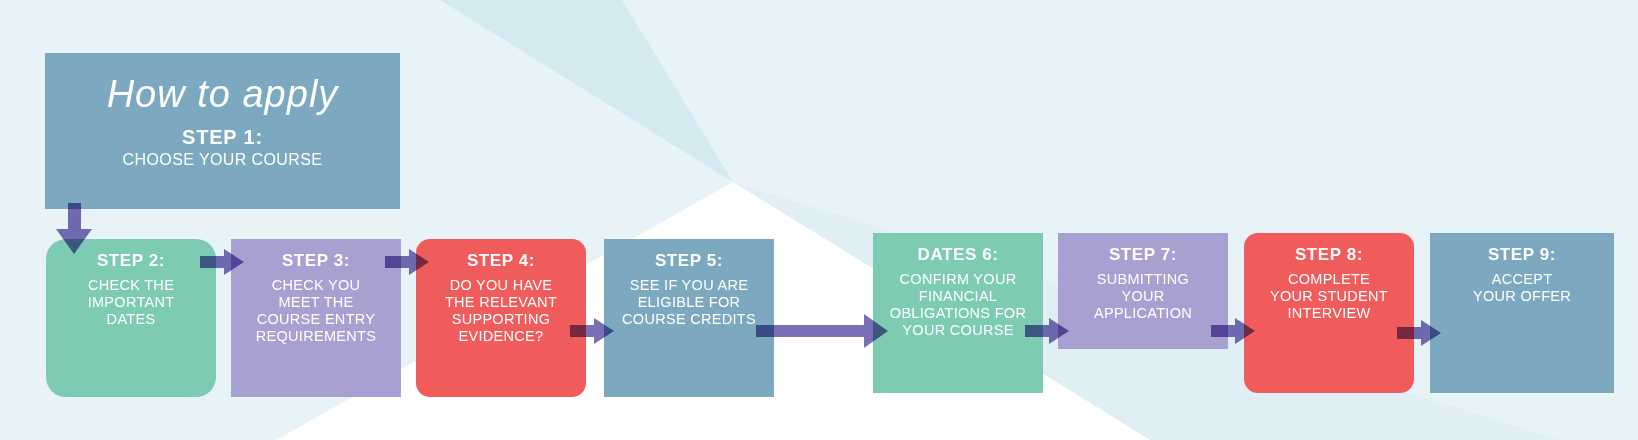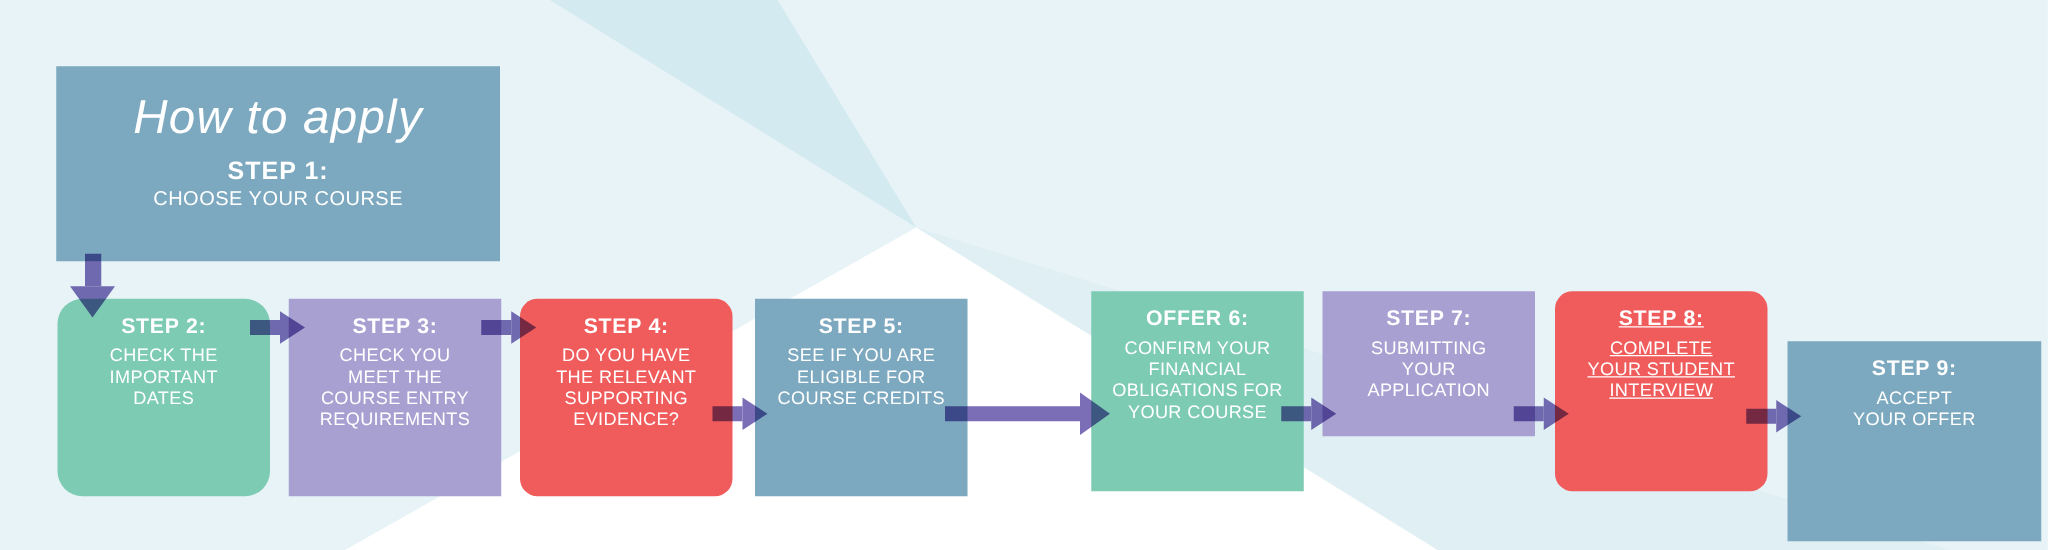--- a/index.html
+++ b/index.html
@@ -139,42 +139,42 @@
   </div>
 
   <div class="box c-blue" style="left:604px;top:239px;width:170px;height:158px;">
     <div class="step-label">STEP 5:</div>
     <div class="step-text">SEE IF YOU ARE
 ELIGIBLE FOR
 COURSE CREDITS</div>
   </div>
 
   <div class="box c-teal" style="left:873px;top:233px;width:170px;height:160px;">
-    <div class="step-label">OFFER 6:</div>
+    <div class="step-label">DATES 6:</div>
     <div class="step-text">CONFIRM YOUR
 FINANCIAL
 OBLIGATIONS FOR
 YOUR COURSE</div>
   </div>
 
   <div class="box c-purple" style="left:1058px;top:233px;width:170px;height:116px;">
     <div class="step-label">STEP 7:</div>
     <div class="step-text">SUBMITTING
 YOUR
 APPLICATION</div>
   </div>
 
-  <div class="box c-red" style="left:1244px;top:233px;width:170px;height:160px;text-decoration:underline;">
+  <div class="box c-red" style="left:1244px;top:233px;width:170px;height:160px;">
     <div class="step-label">STEP 8:</div>
     <div class="step-text">COMPLETE
 YOUR STUDENT
 INTERVIEW</div>
   </div>
 
-  <div class="box c-blue" style="left:1430px;top:233px;width:203px;height:160px;margin-top:40px;">
+  <div class="box c-blue" style="left:1430px;top:233px;width:184px;height:160px;">
     <div class="step-label">STEP 9:</div>
     <div class="step-text">ACCEPT
 YOUR OFFER</div>
   </div>
 
   <div class="arrow arrow-v" style="left:56px;top:203px;width:36px;height:51px;">
     <div class="shaft"></div>
     <div class="head"></div>
   </div>
 

